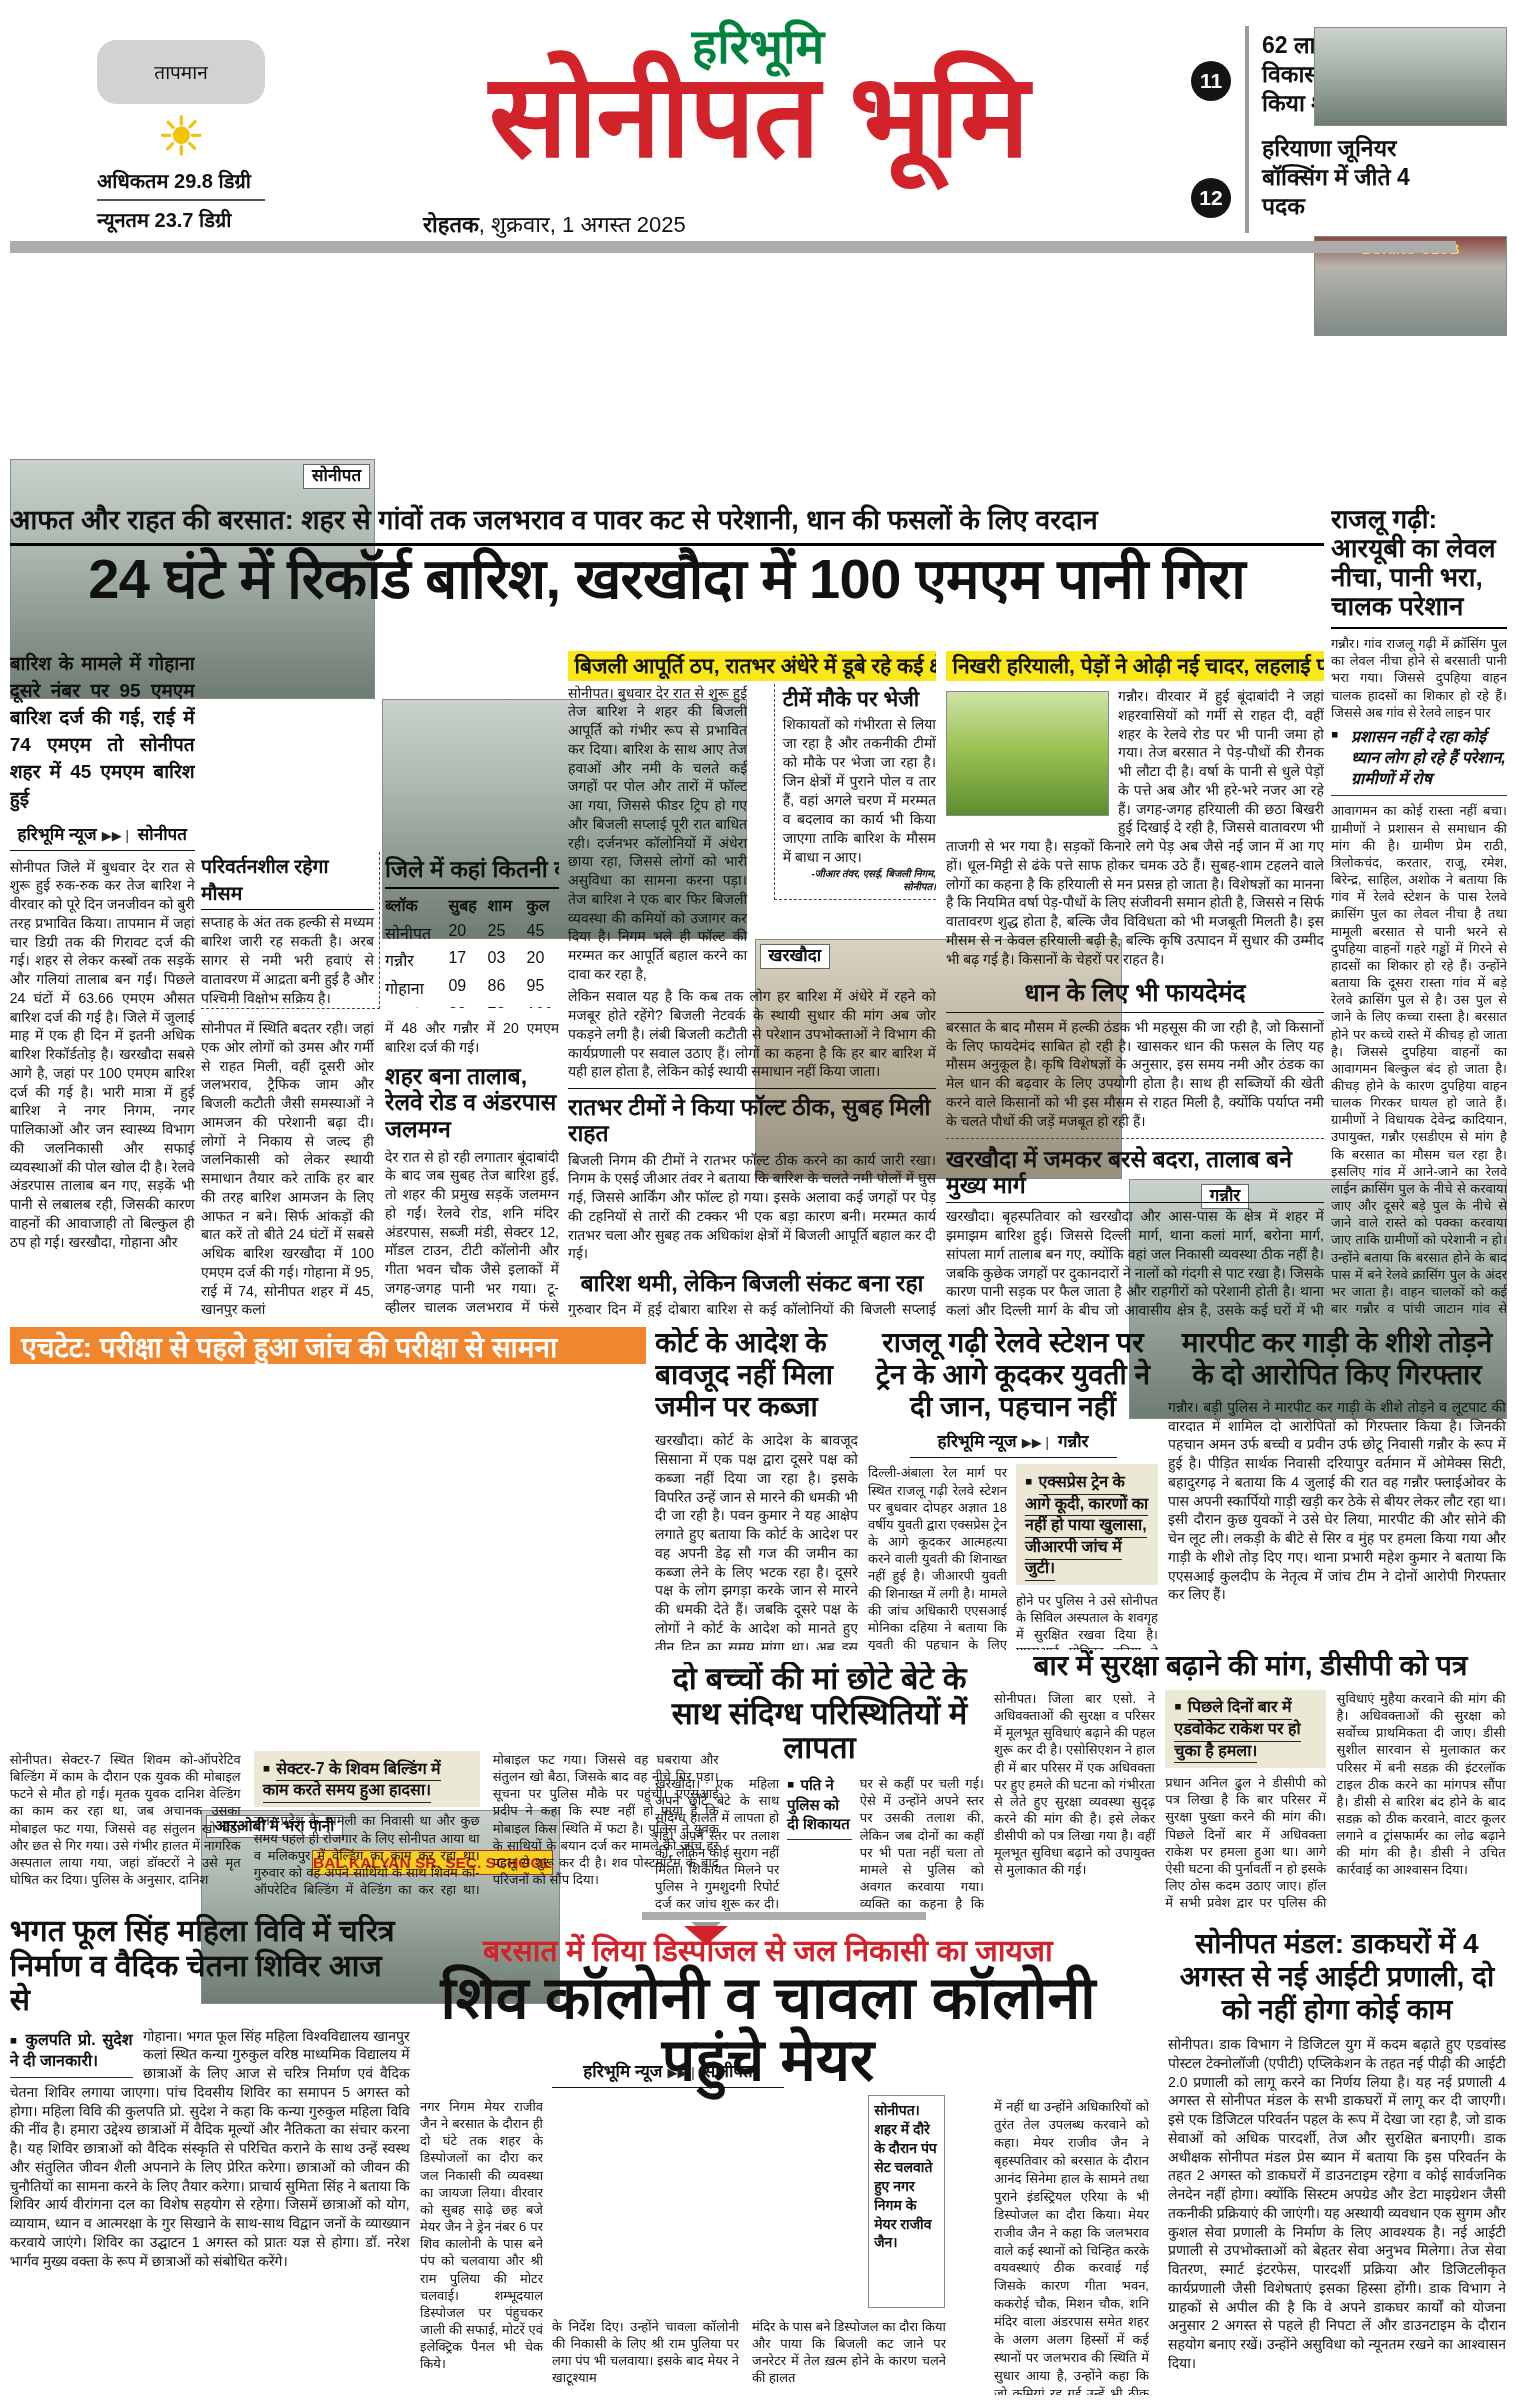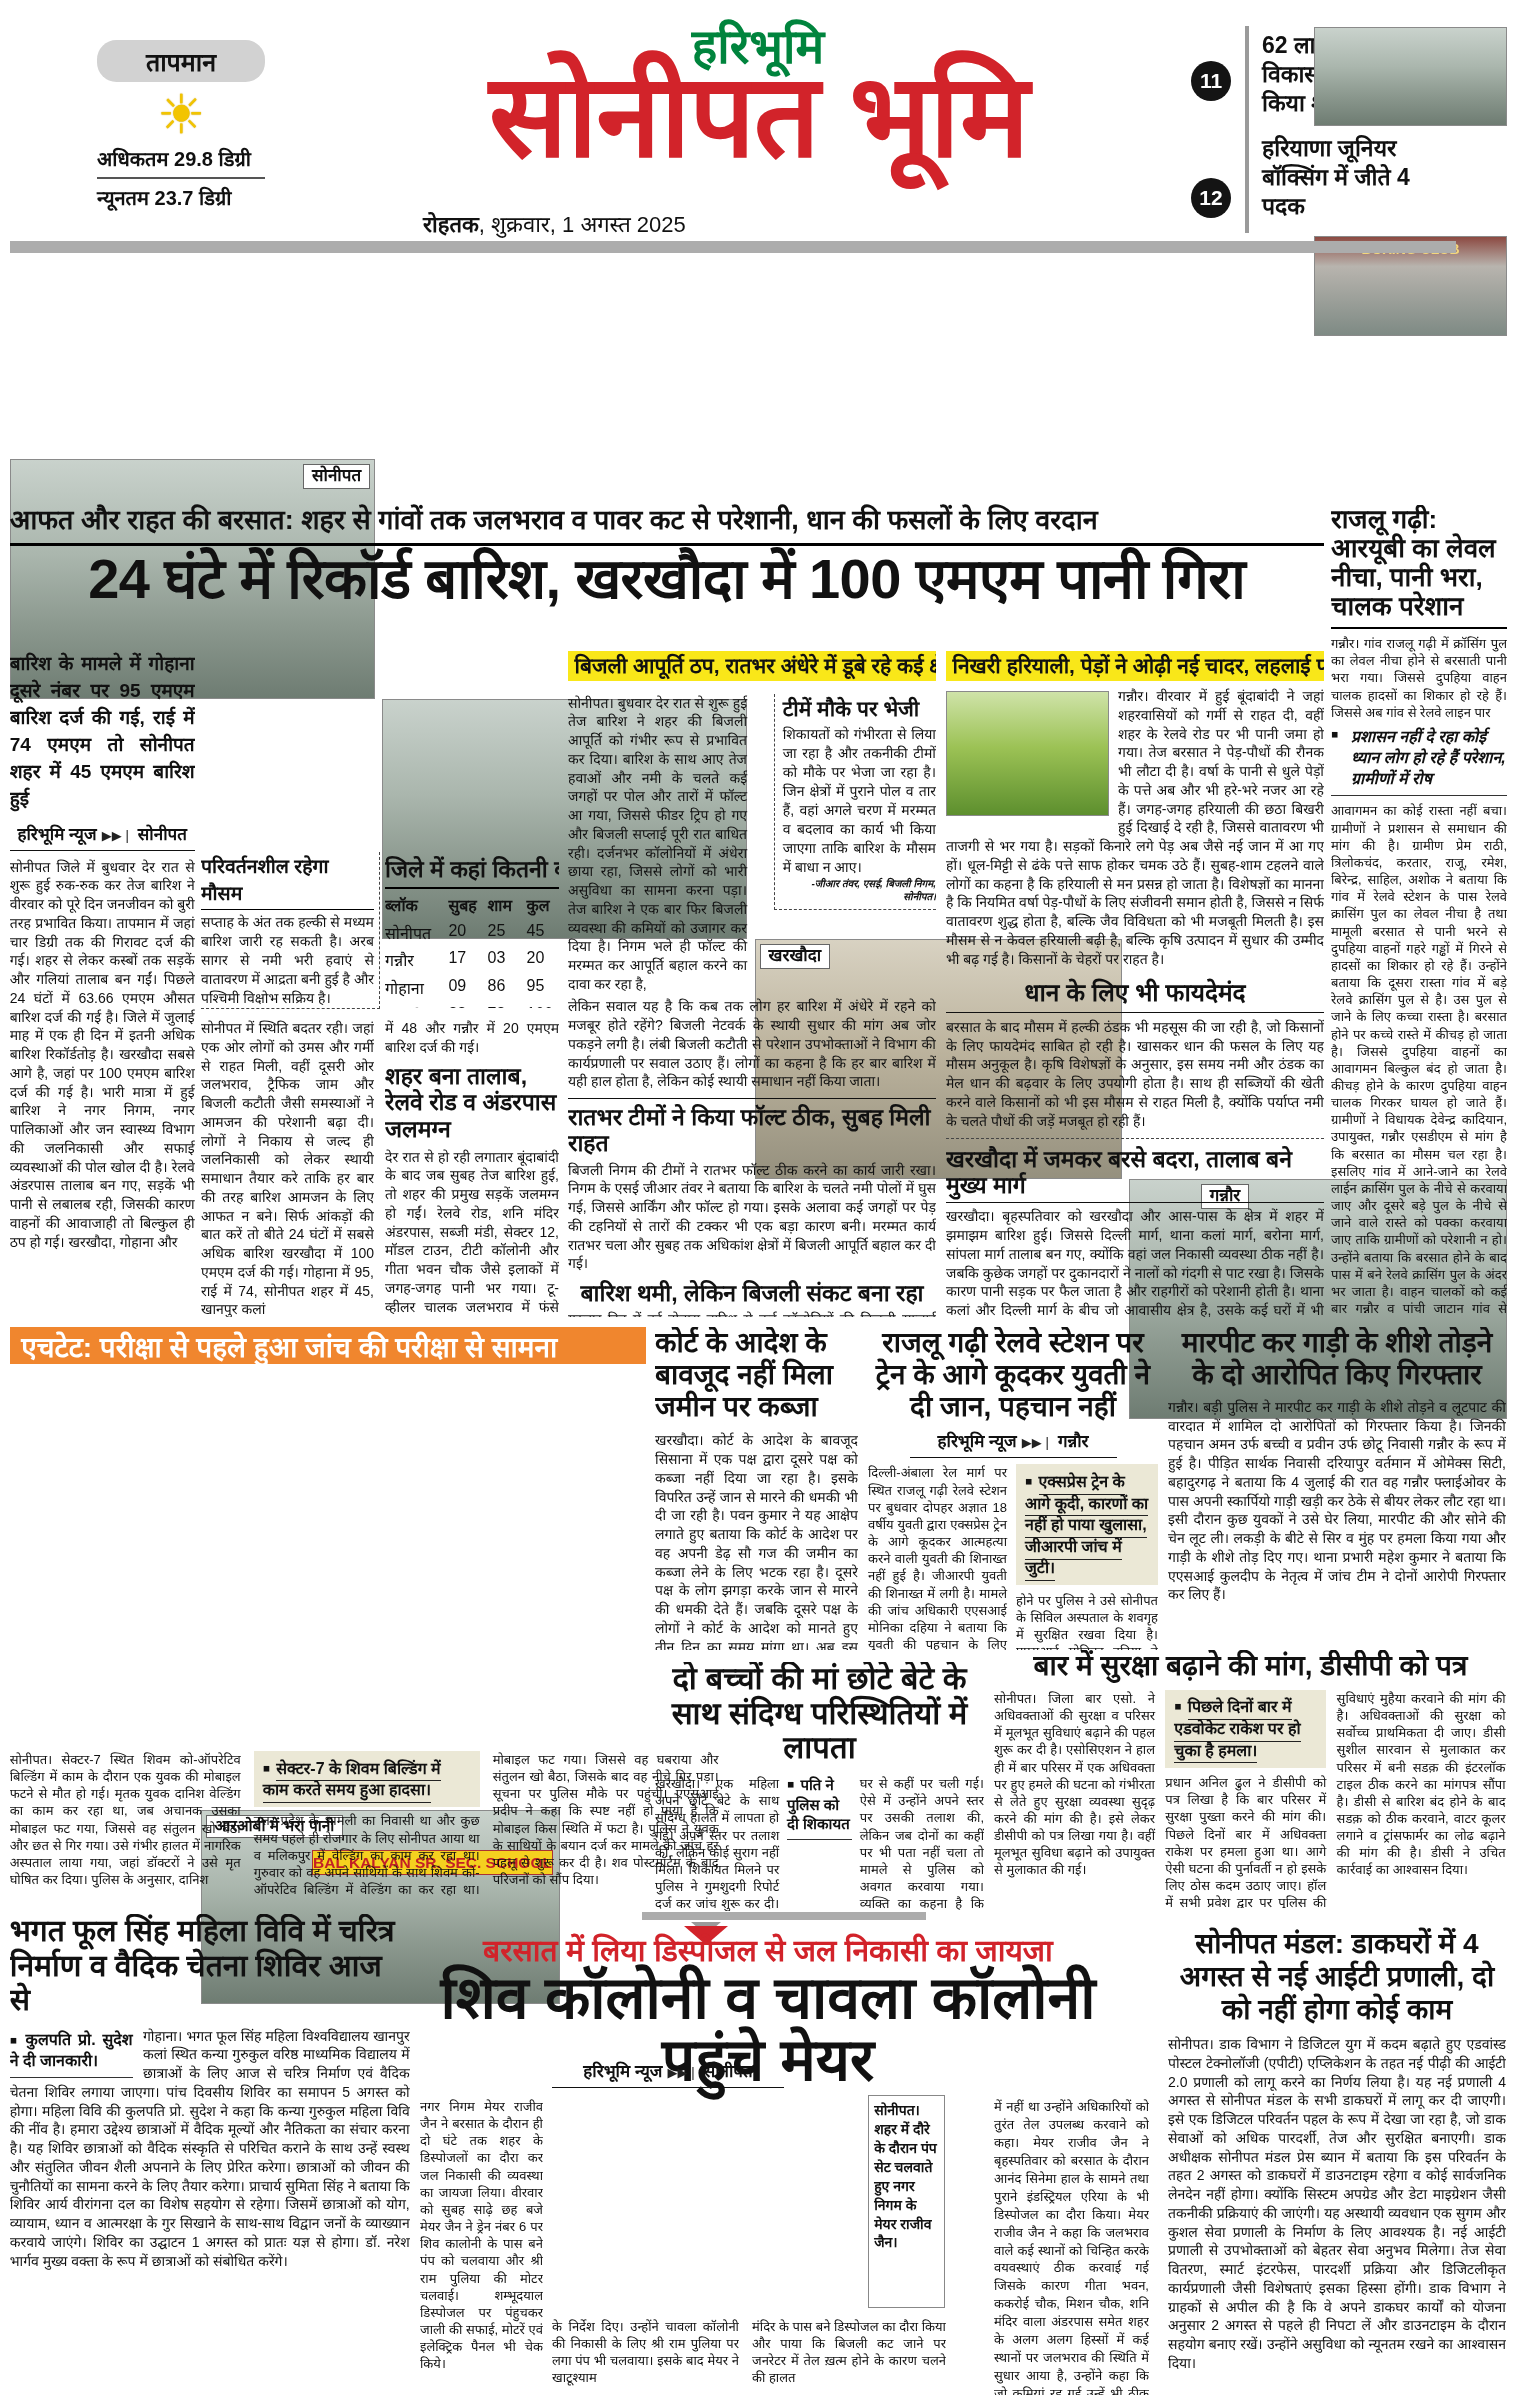--- a/index.html
+++ b/index.html
@@ -22,21 +22,21 @@
       linear-gradient(180deg,#c9d2cc 0%,#aab6ad 40%,#8b988e 70%,#6e7c72 100%)}
   .ph.warm{background:linear-gradient(180deg,#d8d2c2 0%,#bdb49e 45%,#95907e 100%)}
   .ph.green{background:linear-gradient(180deg,#cfe3a8 0%,#9cc255 45%,#5d8f2e 100%)}
   .chip{position:absolute;background:#fff;border:0.6px solid #666;padding:1.3px 7.7px;font-weight:700;font-size:17px;line-height:1.2}
   .cream{background:#ebe8d6;padding:6.5px 9px;font-weight:700;font-size:16px;line-height:1.35}
   .cream .inner{border-bottom:1.9px solid #222;padding-bottom:3.9px}
   .sq::before{content:"\25A0";font-size:11.6px;margin-right:6.5px;vertical-align:1.9px}
   .quote{font-size:16px;font-weight:800;line-height:1.3;font-style:italic}
   .grid-rain{display:grid;grid-template-columns:1.5fr .9fr .9fr .8fr;font-size:16px;row-gap:5.8px;column-gap:2.6px}
   .grid-rain .hd{font-weight:800}
-  .bar-label{background:#d2d2d2;border-radius:19.4px;text-align:center;font-weight:700;font-size:25px;padding:4px 0}
+  .bar-label{background:#d2d2d2;border-radius:19.4px;text-align:center;font-weight:400;font-size:19px;padding:19px 0}
   .tz-line{font-size:20px;font-weight:700}
   .circle{width:40px;height:40px;border-radius:50%;background:#141414;color:#fff;font-weight:800;font-size:21px;display:flex;align-items:center;justify-content:center}
   .teaser-t{font-size:23px;font-weight:800;line-height:1.25}
   .graybar{background:#acacac}
   .redk{color:#d2232a;font-weight:900}
   .chev{width:0;height:0;border-left:22px solid transparent;border-right:22px solid transparent;border-top:19.4px solid #d2232a}
   .chevg{width:0;height:0;border-left:15.5px solid transparent;border-right:15.5px solid transparent;border-top:13px solid #9a9a9a;margin:0 auto}
   .sun{font-size:54px;color:#f2c400;line-height:1;text-shadow:0 0 1.3px #c79a00}
   .attr{font-style:italic;font-weight:700;text-align:right;font-size:10px;line-height:1.3}
 </style>
@@ -147,21 +147,21 @@
 
   <div class="abs clip bt" style="left:201px;top:1019px;width:173px;height:298px">सोनीपत में स्थिति बदतर रही। जहां एक ओर लोगों को उमस और गर्मी से राहत मिली, वहीं दूसरी ओर जलभराव, ट्रैफिक जाम और बिजली कटौती जैसी समस्याओं ने आमजन की परेशानी बढ़ा दी। लोगों ने निकाय से जल्द ही जलनिकासी को लेकर स्थायी समाधान तैयार करे ताकि हर बार की तरह बारिश आमजन के लिए आफत न बने। सिर्फ आंकड़ों की बात करें तो बीते 24 घंटों में सबसे अधिक बारिश खरखौदा में 100 एमएम दर्ज की गई। गोहाना में 95, राई में 74, सोनीपत शहर में 45, खानपुर कलां</div>
   <div class="abs clip" style="left:385px;top:1019px;width:174px;height:298px">
     <div class="bt">में 48 और गन्नौर में 20 एमएम बारिश दर्ज की गई।</div>
     <div class="h-sub" style="margin:6.5px 0 5.2px">शहर बना तालाब, रेलवे रोड व अंडरपास जलमग्न</div>
     <div class="bt">देर रात से हो रही लगातार बूंदाबांदी के बाद जब सुबह तेज बारिश हुई, तो शहर की प्रमुख सड़कें जलमग्न हो गईं। रेलवे रोड, शनि मंदिर अंडरपास, सब्जी मंडी, सेक्टर 12, मॉडल टाउन, टीटी कॉलोनी और गीता भवन चौक जैसे इलाकों में जगह-जगह पानी भर गया। टू-व्हीलर चालक जलभराव में फंसे और कई बार गिरते-गिरते बचे।</div>
   </div>
 
   <div class="abs clip" style="left:568px;top:651px;width:368px;height:666px">
     <div class="h-yellow">बिजली आपूर्ति ठप, रातभर अंधेरे में डूबे रहे कई क्षेत्र</div>
-    <div style="display:flex;gap:27px;margin-top:13px">
+    <div style="display:flex;gap:27px;margin-top:3px">
       <div class="bt" style="width:188px">सोनीपत। बुधवार देर रात से शुरू हुई तेज बारिश ने शहर की बिजली आपूर्ति को गंभीर रूप से प्रभावित कर दिया। बारिश के साथ आए तेज हवाओं और नमी के चलते कई जगहों पर पोल और तारों में फॉल्ट आ गया, जिससे फीडर ट्रिप हो गए और बिजली सप्लाई पूरी रात बाधित रही। दर्जनभर कॉलोनियों में अंधेरा छाया रहा, जिससे लोगों को भारी असुविधा का सामना करना पड़ा। तेज बारिश ने एक बार फिर बिजली व्यवस्था की कमियों को उजागर कर दिया है। निगम भले ही फॉल्ट की मरम्मत कर आपूर्ति बहाल करने का दावा कर रहा है,</div>
       <div style="width:161px;border-bottom:1.9px dashed #444;align-self:flex-start;border-left:1.9px dashed #444;padding:0 0 6.5px 7.7px">
         <div style="font-size:21px;font-weight:900">टीमें मौके पर भेजी</div>
         <div class="j" style="font-size:14px;line-height:1.35;margin-top:3.9px">शिकायतों को गंभीरता से लिया जा रहा है और तकनीकी टीमों को मौके पर भेजा जा रहा है। जिन क्षेत्रों में पुराने पोल व तार हैं, वहां अगले चरण में मरम्मत व बदलाव का कार्य भी किया जाएगा ताकि बारिश के मौसम में बाधा न आए।</div>
         <div class="attr">-जीआर तंवर, एसई, बिजली निगम, सोनीपत।</div>
       </div>
     </div>
     <div class="bt" style="margin-top:3.9px">लेकिन सवाल यह है कि कब तक लोग हर बारिश में अंधेरे में रहने को मजबूर होते रहेंगे? बिजली नेटवर्क के स्थायी सुधार की मांग अब जोर पकड़ने लगी है। लंबी बिजली कटौती से परेशान उपभोक्ताओं ने विभाग की कार्यप्रणाली पर सवाल उठाए हैं। लोगों का कहना है कि हर बार बारिश में यही हाल होता है, लेकिन कोई स्थायी समाधान नहीं किया जाता।</div>
     <div class="h-sub" style="margin:6.5px 0 3.9px;border-top:1.3px solid #111;padding-top:5.2px">रातभर टीमों ने किया फॉल्ट ठीक, सुबह मिली राहत</div>
     <div class="bt">बिजली निगम की टीमों ने रातभर फॉल्ट ठीक करने का कार्य जारी रखा। निगम के एसई जीआर तंवर ने बताया कि बारिश के चलते नमी पोलों में घुस गई, जिससे आर्किंग और फॉल्ट हो गया। इसके अलावा कई जगहों पर पेड़ की टहनियों से तारों की टक्कर भी एक बड़ा कारण बनी। मरम्मत कार्य रातभर चला और सुबह तक अधिकांश क्षेत्रों में बिजली आपूर्ति बहाल कर दी गई।</div>

